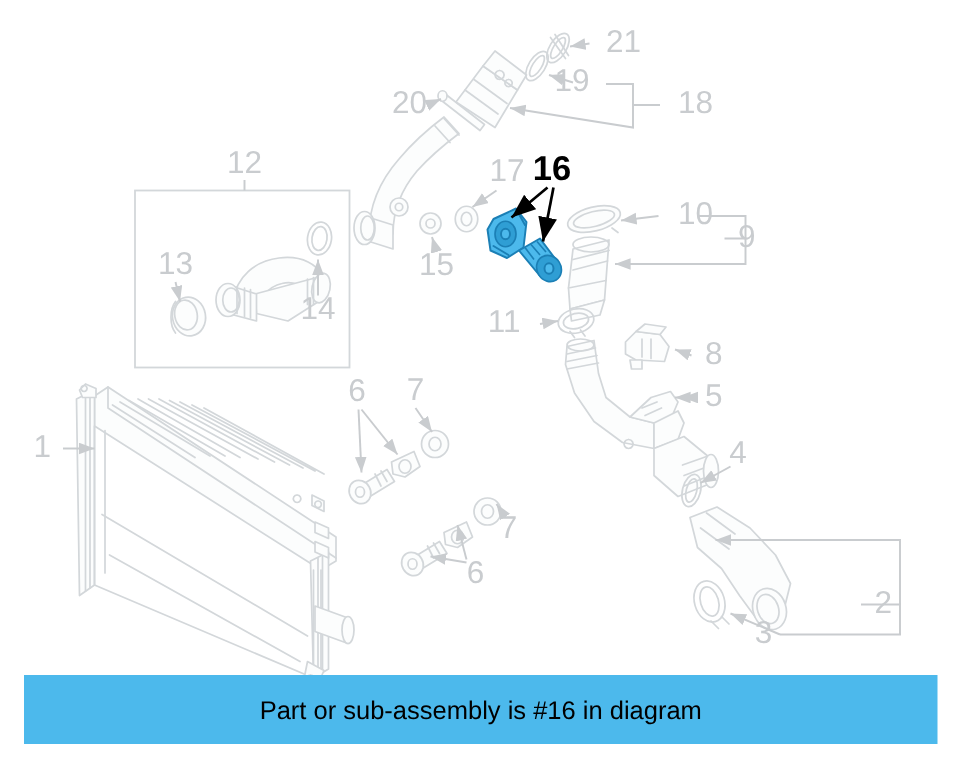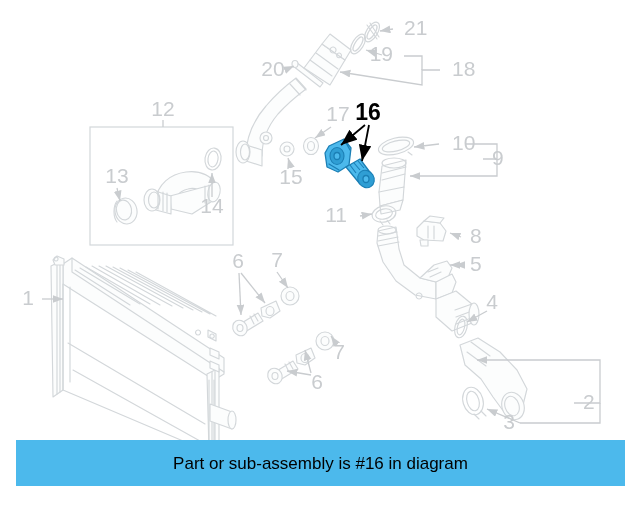--- a/index.html
+++ b/index.html
@@ -72,21 +72,21 @@
     fill: #2f9ed4;
   }
   .box-frame {
     stroke: #d3d7da;
     stroke-width: 1.2;
     fill: none;
   }
   #banner {
     position: absolute;
     left: 16px;
-    top: 440px;
+    top: 450px;
     width: 609px;
     height: 46px;
     background: #4cb9ec;
     display: flex;
     flex-direction: column;
     align-items: center;
     justify-content: center;
     box-sizing: border-box;
   }
   .banner-line {

